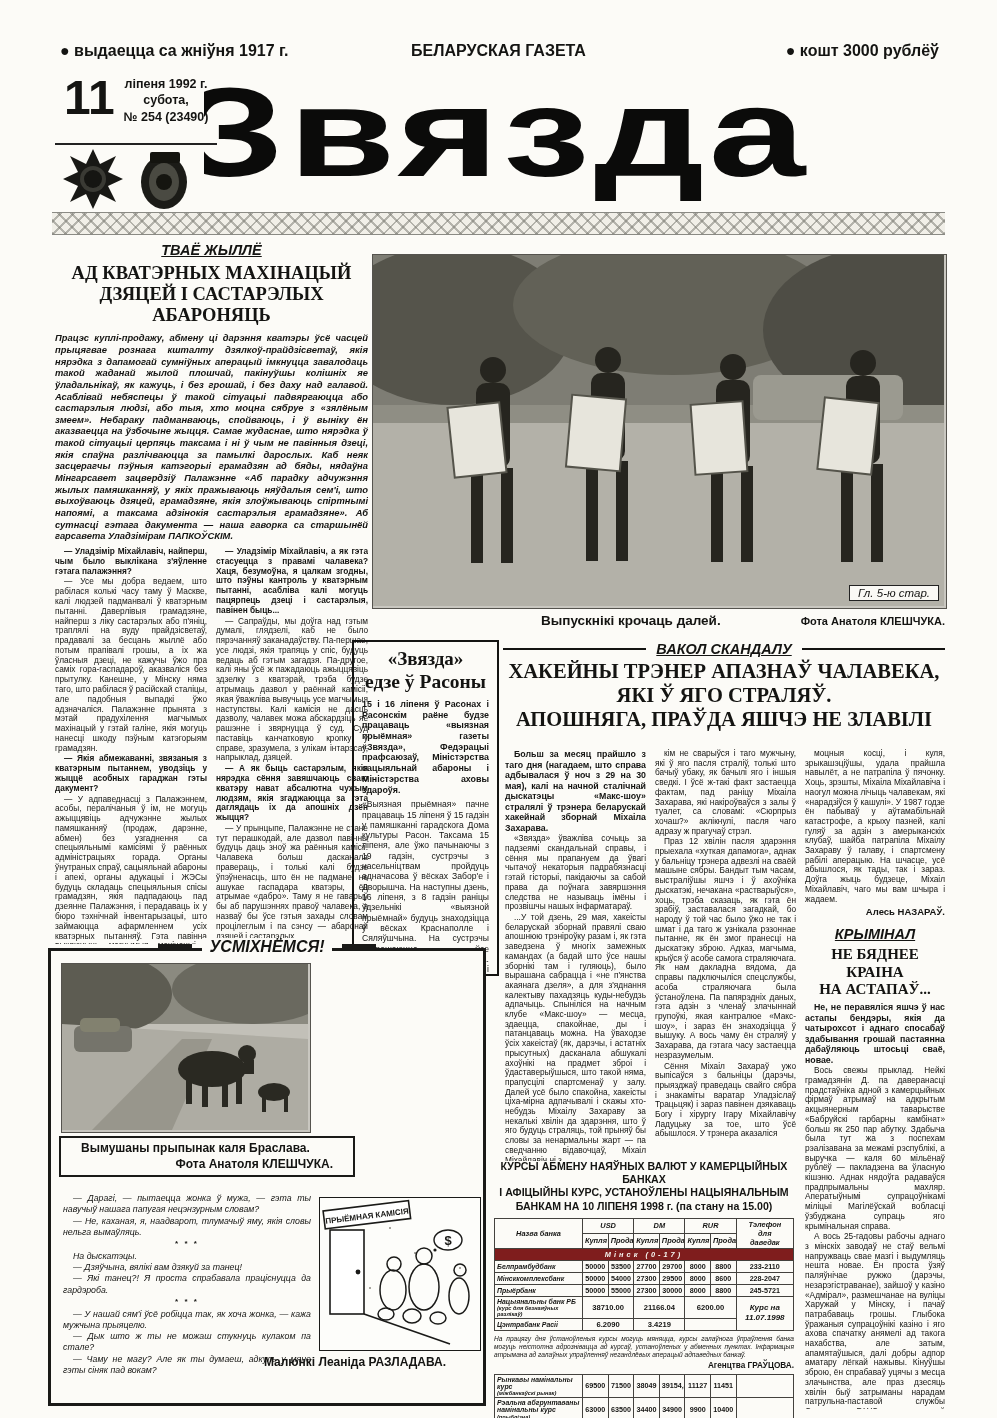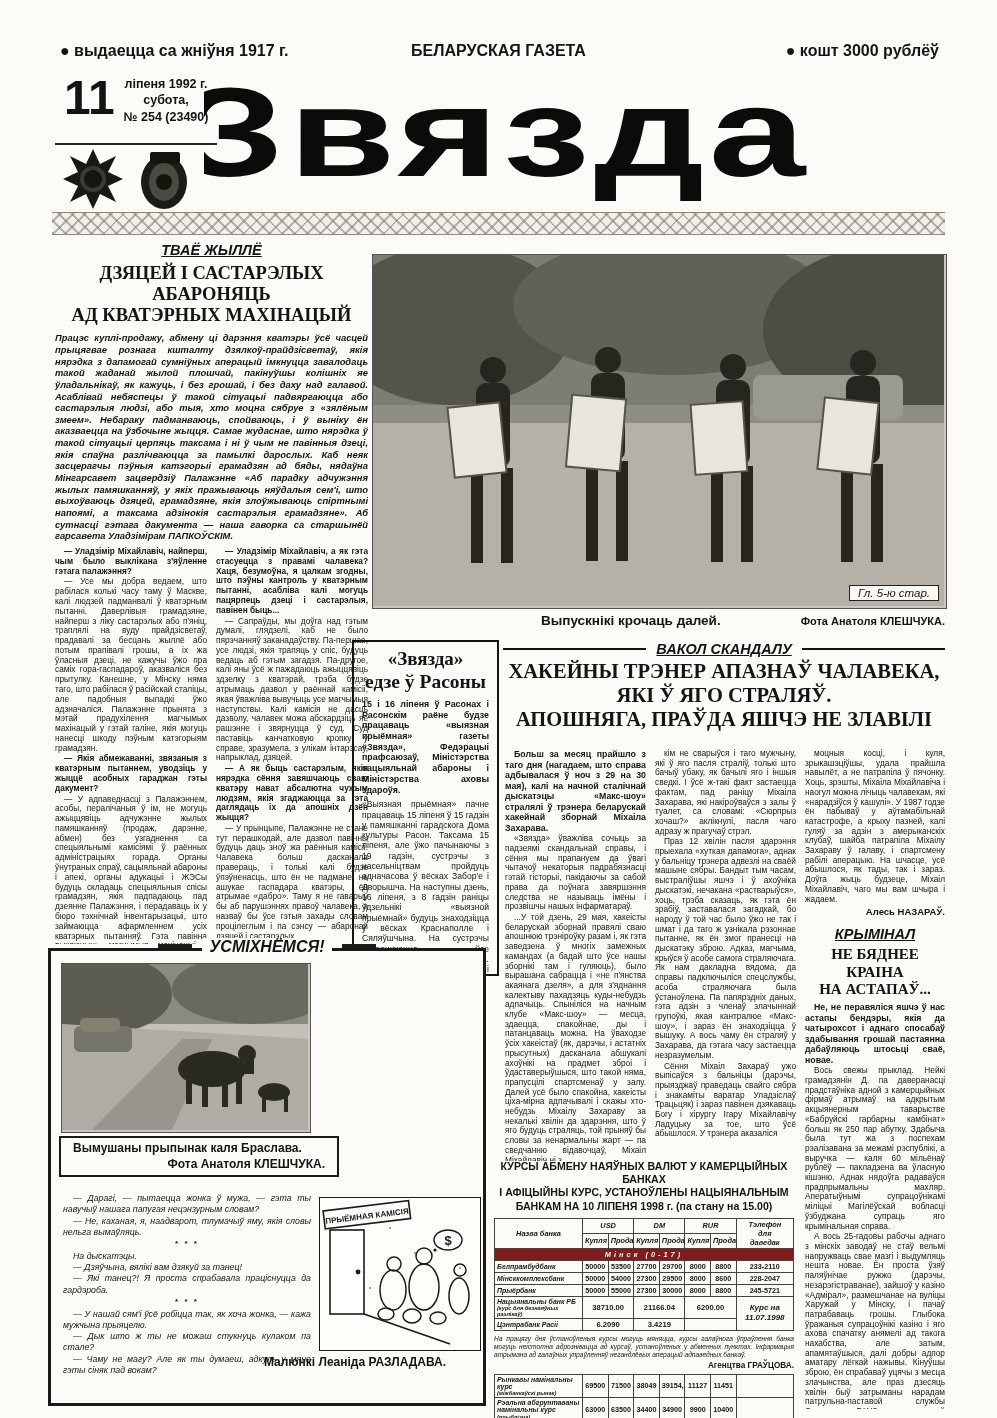--- a/index.html
+++ b/index.html
@@ -69,21 +69,21 @@
   .crime-head{font-size:15px;line-height:1.15;}
   .crime-lead{font-weight:bold;font-size:8.8px;line-height:1.2;margin-top:4px;}
 
   
   .humor{left:48px;top:948px;width:438px;height:458px;border:3px solid #1a1a18;
          box-sizing:border-box;background:#fcfbf7;}
   .humor-head{position:absolute;left:0;top:-13px;width:100%;display:flex;align-items:center;justify-content:center;gap:10px;}
   .humor-head .bar{width:34px;height:7px;background:#1a1a18;}
   .humor-head .txt{background:#fcfbf7;font-size:16px;font-weight:bold;font-style:italic;padding:0 8px;}
   .cow-photo{left:10px;top:12px;width:248px;height:168px;}
-  .cow-cap{left:8px;top:185px;width:252px;border:2px solid #1a1a18;padding:3px 12px;font-size:12px;font-weight:bold;line-height:1.3;background:#fcfbf7;}
+  .cow-cap{left:8px;top:185px;width:252px;border:2px solid #1a1a18;padding:3px 20px;font-size:12px;font-weight:bold;line-height:1.3;background:#fcfbf7;}
   .jokes{left:12px;top:242px;width:248px;font-size:8.8px;font-style:italic;line-height:1.28;}
   .jokes .jl{text-indent:10px;}
   .jsep{text-align:center;font-weight:bold;letter-spacing:2px;font-style:normal;font-size:8px;line-height:1.6;}
   .cartoon{left:268px;top:246px;width:160px;height:152px;border:1.5px solid #1a1a18;background:#fdfdfa;}
   .cartoon-cap{left:180px;top:404px;width:248px;font-size:12px;font-weight:bold;text-align:center;}
 
   
   .rates{left:494px;top:1160px;width:300px;}
   .rates-title{font-size:10.6px;font-weight:bold;line-height:1.25;text-align:center;}
   table.rt-table{border-collapse:collapse;width:300px;margin-top:5px;table-layout:fixed;}
@@ -141,22 +141,22 @@
 
   <div class="abs masthead">
     <span>Звязда</span>
   </div>
 
   <div class="abs ornament"></div>
 
   <div class="abs housing">
     <div class="ctr"><span class="rubric">ТВАЁ ЖЫЛЛЁ</span></div>
     <div class="serif b ctr head">
+      <div>АД КВАТЭРНЫХ МАХІНАЦЫЙ</div>
       <div>ДЗЯЦЕЙ І САСТАРЭЛЫХ АБАРОНЯЦЬ</div>
-      <div>АД КВАТЭРНЫХ МАХІНАЦЫЙ</div>
     </div>
     <div class="lead just">Працэс куплі-продажу, абмену ці дарэння кватэры ўсё часцей прыцягвае рознага кшталту дзялкоў-прайдзісветаў, якія нярэдка з дапамогай сумніўных аперацый імкнуцца завалодаць такой жаданай жылой плошчай, пакінуўшы колішніх яе ўладальнікаў, як кажуць, і без грошай, і без даху над галавой. Асаблівай небяспецы ў такой сітуацыі падвяргаюцца або састарэлыя людзі, або тыя, хто моцна сябруе з «зялёным змеем». Небараку падманваюць, спойваюць, і ў выніку ён аказваецца на ўзбочыне жыцця. Самае жудаснае, што нярэдка ў такой сітуацыі церпяць таксама і ні ў чым не павінныя дзеці, якія спаўна разлічваюцца за памылкі дарослых. Каб неяк засцерагчы пэўныя катэгорыі грамадзян ад бяды, нядаўна Мінгарсавет зацвердзіў Палажэнне «Аб парадку адчужэння жылых памяшканняў, у якіх пражываюць няўдалыя сем'і, што выхоўваюць дзяцей, грамадзяне, якія злоўжываюць спіртнымі напоямі, а таксама адзінокія састарэлыя грамадзяне». Аб сутнасці гэтага дакумента — наша гаворка са старшынёй гарсавета Уладзімірам ПАПКОЎСКІМ.</div>
     <div class="qa">
       <div class="col just">
         <p class="para b">— Уладзімір Міхайлавіч, найперш, чым было выклікана з'яўленне гэтага палажэння?</p>
         <p class="para">— Усе мы добра ведаем, што рабілася колькі часу таму ў Маскве, калі людзей падманвалі ў кватэрным пытанні. Даверлівыя грамадзяне, найперш з ліку састарэлых або п'яніц, траплялі на вуду прайдзісветаў, прадавалі за бесцань жыллё або потым прапівалі грошы, а іх жа ўласныя дзеці, не кажучы ўжо пра саміх гора-гаспадароў, аказваліся без прытулку. Канешне, у Мінску няма таго, што рабілася ў расійскай сталіцы, але падобныя выпадкі ўжо адзначаліся. Палажэнне прынята з мэтай прадухілення магчымых махінацый у гэтай галіне, якія могуць нанесці шкоду пэўным катэгорыям грамадзян.</p>
         <p class="para b">— Якія абмежаванні, звязаныя з кватэрным пытаннем, уводзіць у жыццё асобных гараджан гэты дакумент?</p>
         <p class="para">— У адпаведнасці з Палажэннем, асобы, пералічаныя ў ім, не могуць ажыццявіць адчужэнне жылых памяшканняў (продаж, дарэнне, абмен) без узгаднення са спецыяльнымі камісіямі ў раённых адміністрацыях горада. Органы ўнутраных спраў, сацыяльнай абароны і апекі, органы адукацыі і ЖЭСы будуць складаць спецыяльныя спісы грамадзян, якія падпадаюць пад дзеянне Палажэння, і перадаваць іх у бюро тэхнічнай інвентарызацыі, што займаюцца афармленнем усіх кватэрных пытанняў. Гэта павінна выключыць магчымыя махінацыі і абараніць дзяцей і састарэлых.</p>
       </div>
       <div class="col just">

